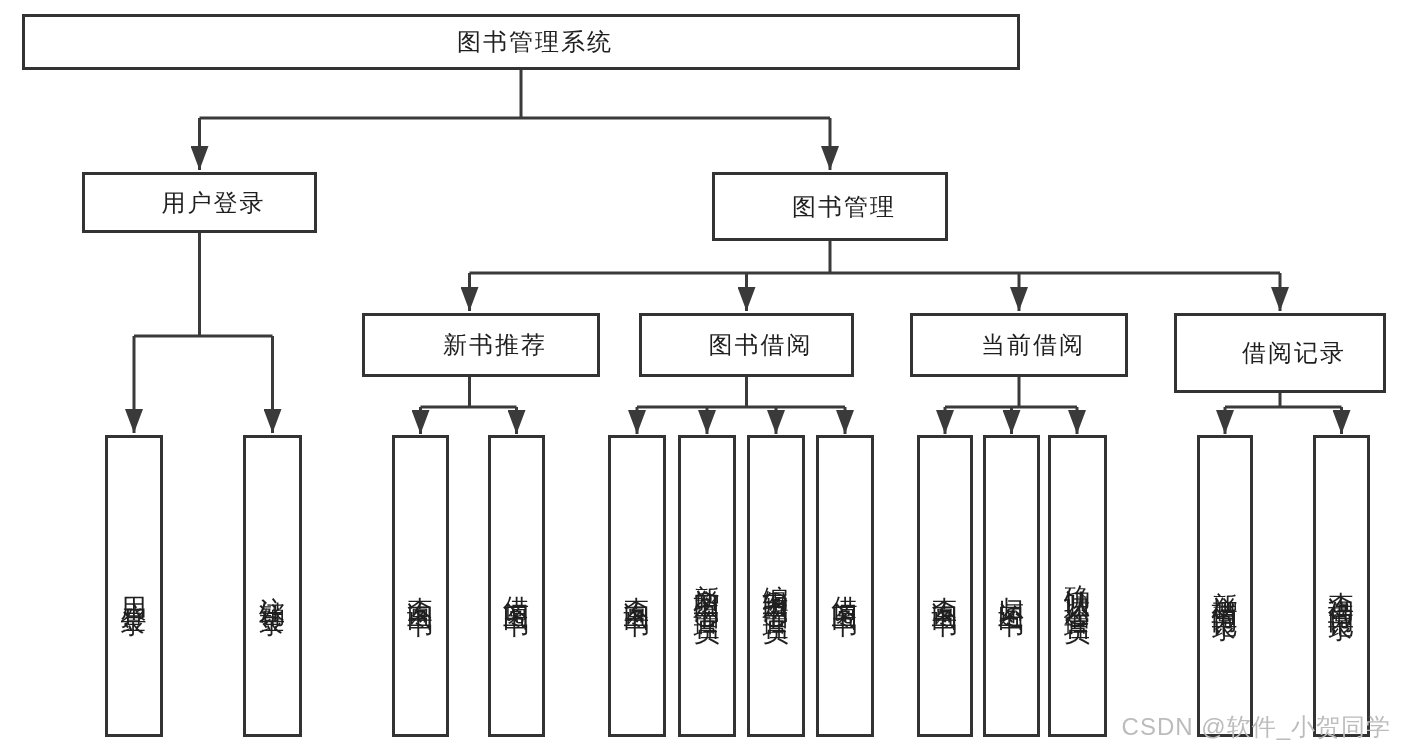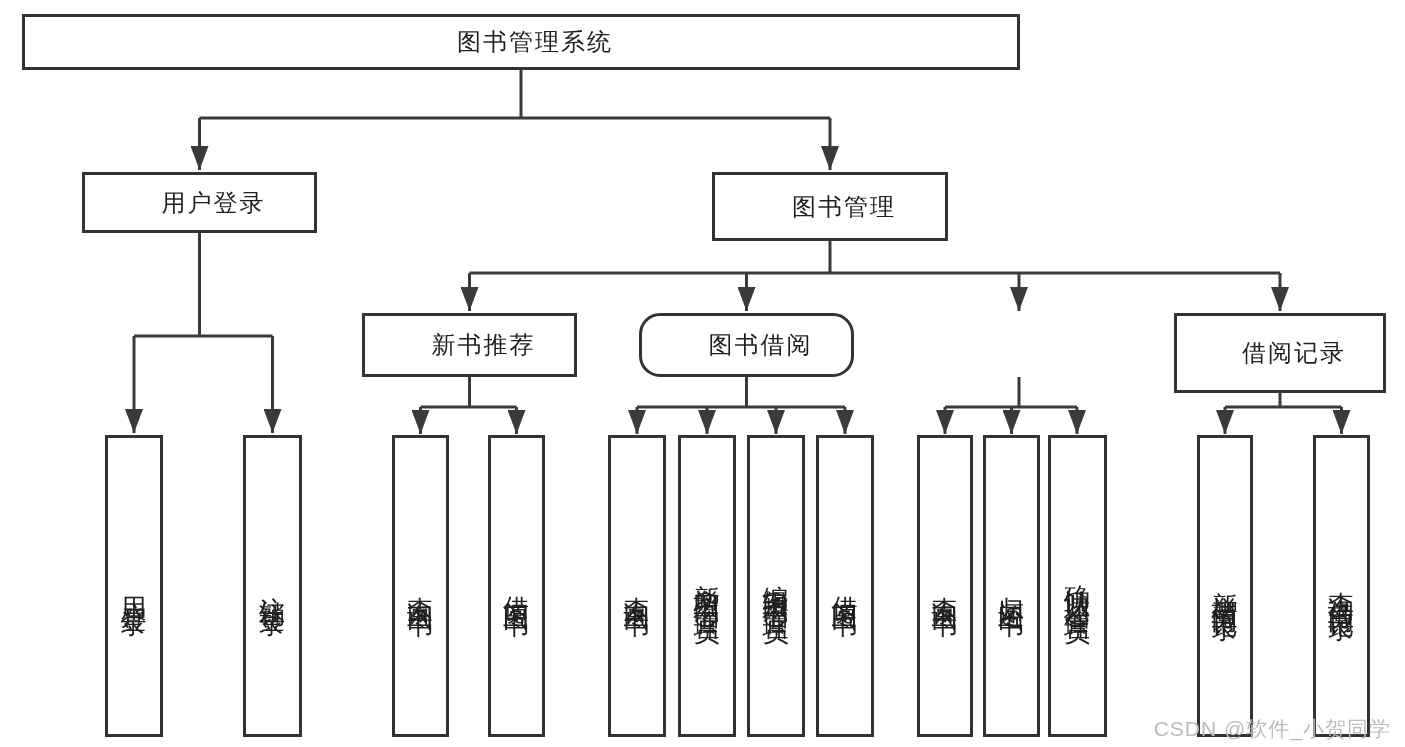--- a/index.html
+++ b/index.html
@@ -33,21 +33,21 @@
     writing-mode:vertical-rl;
     text-orientation:mixed;
     font-size:26px;
     letter-spacing:5px;
     line-height:1;
     white-space:nowrap;
   }
   .watermark{
     position:absolute;
     right:14px;bottom:4px;
-    font-size:21px;
+    font-size:24px;
     letter-spacing:1px;
     color:var(--watermark);
     white-space:nowrap;
   }
 </style>
 </head>
 <body>
 
 <div class="canvas">
 
@@ -91,25 +91,28 @@
     <span>图书管理系统</span>
   </div>
 
   <div class="box hbox" style="left:82px;top:172px;width:235px;height:61px;">
     <span>用户登录</span>
   </div>
   <div class="box hbox" style="left:712px;top:172px;width:236px;height:69px;">
     <span>图书管理</span>
   </div>
 
-  <div class="box hbox" style="left:362px;top:313px;width:215px;height:64px;">
+  <div class="box hbox" style="left:362px;top:313px;width:238px;height:64px;">
     <span>新书推荐</span>
   </div>
-  <div class="box hbox" style="left:639px;top:313px;width:215px;height:64px;border-radius:21px;">
+  <div class="box hbox" style="left:639px;top:313px;width:215px;height:64px;">
     <span>图书借阅</span>
+  </div>
+  <div class="box hbox" style="left:910px;top:313px;width:218px;height:64px;">
+    <span>当前借阅</span>
   </div>
   <div class="box hbox" style="left:1174px;top:313px;width:212px;height:80px;">
     <span>借阅记录</span>
   </div>
 
   <div class="box vbox" style="left:105px;top:435px;width:58px;height:302px;">
     <span>用户登录</span>
   </div>
   <div class="box vbox" style="left:243px;top:435px;width:59px;height:302px;">
     <span>注销登录</span>

